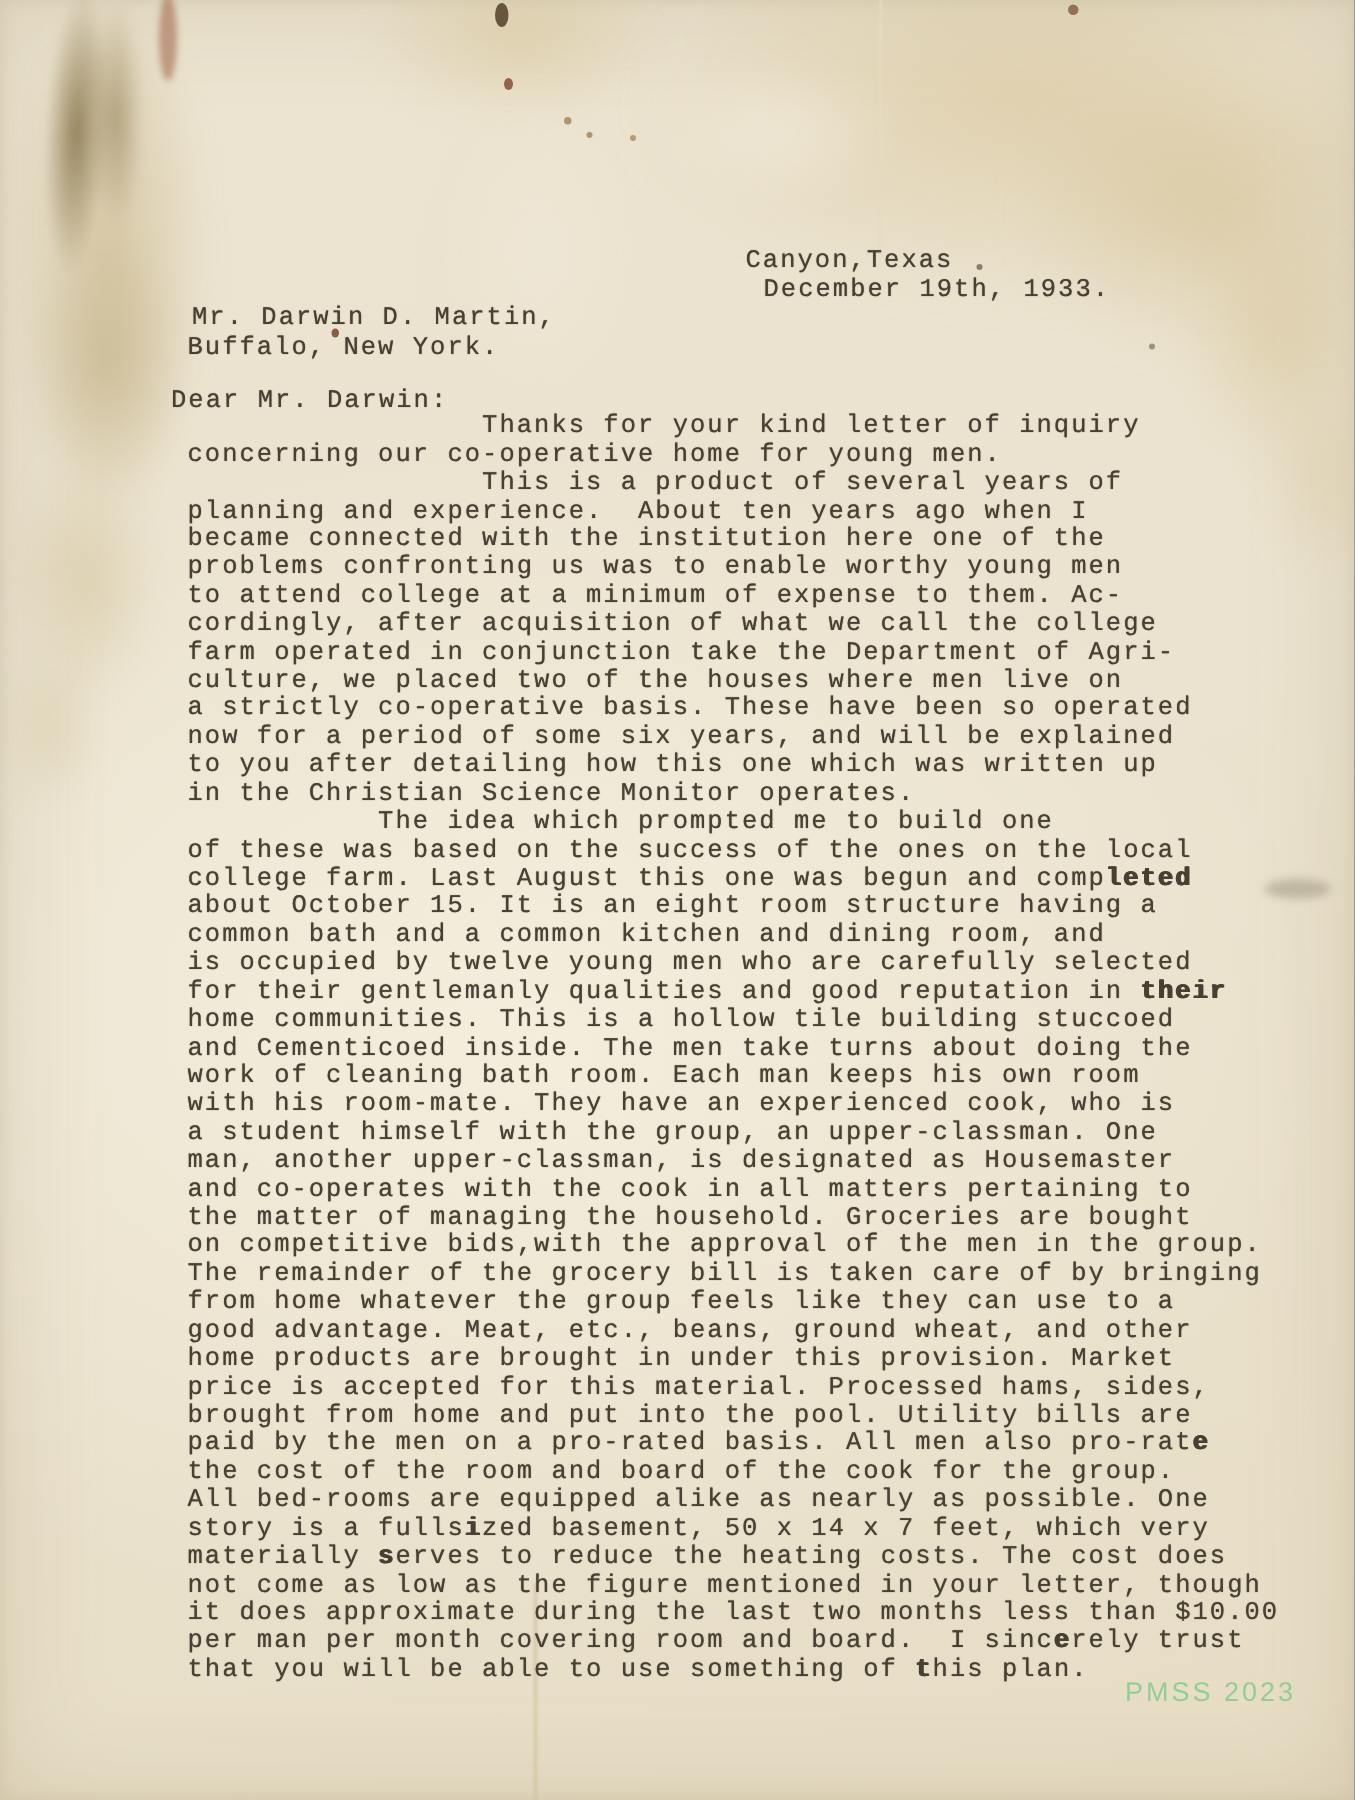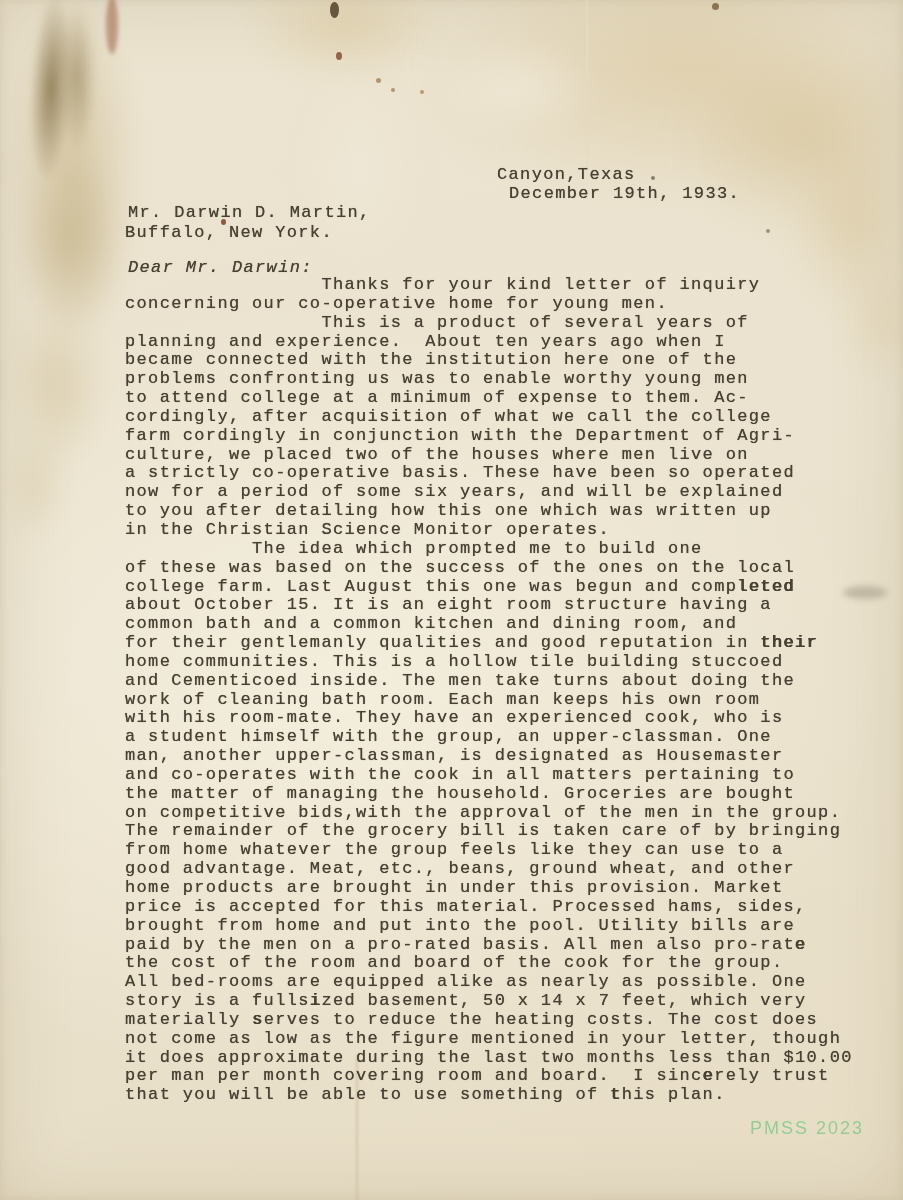--- a/index.html
+++ b/index.html
@@ -44,24 +44,24 @@
   .txt, .line {
     font-family:"Liberation Mono","DejaVu Sans Mono",monospace;
     font-size:17px; letter-spacing:1.35px; color:var(--ink,#474033);
     white-space:pre; text-shadow:0 0 .7px rgba(69,63,51,.8);
   }
   .txt { position:absolute; }
   .place      { left:497px; top:165px; }
   .date       { left:509px; top:184px; }
   .addr1      { left:128px; top:203px; }
   .addr2      { left:125px; top:223px;text-align:right; }
-  .salutation { left:128px; top:258px;font-style:italic; }
+  .salutation { left:114px; top:258px; }
   .body       { position:absolute; left:125px; top:276px; }
   .line       { height:18.85px; line-height:18.85px; }
-  .ov         { font-weight:normal; text-shadow:.6px 0 currentColor, -.4px 0 currentColor; }
+  .ov         { font-weight:bold; text-shadow:.6px 0 currentColor, -.4px 0 currentColor; }
   .watermark  {
     position:absolute; left:750px; top:1118px;
     font-family:"Liberation Sans","DejaVu Sans",sans-serif;
     font-size:18px; letter-spacing:2px; color:var(--watermark,rgba(133,203,142,.85));
     opacity:.85;
   }
 </style>
 </head>
 <body>
 
@@ -102,31 +102,32 @@
 
   <div class="body">
       <div class="line">                 Thanks for your kind letter of inquiry</div>
       <div class="line">concerning our co-operative home for young men.</div>
       <div class="line">                 This is a product of several years of</div>
       <div class="line">planning and experience.  About ten years ago when I</div>
       <div class="line">became connected with the institution here one of the</div>
       <div class="line">problems confronting us was to enable worthy young men</div>
       <div class="line">to attend college at a minimum of expense to them. Ac-</div>
       <div class="line">cordingly, after acquisition of what we call the college</div>
-      <div class="line">farm cordingly in conjunction with the Department of Agri-</div>
+      <div class="line">farm operated in conjunction take the Department of Agri-</div>
       <div class="line">culture, we placed two of the houses where men live on</div>
       <div class="line">a strictly co-operative basis. These have been so operated</div>
       <div class="line">now for a period of some six years, and will be explained</div>
       <div class="line">to you after detailing how this one which was written up</div>
       <div class="line">in the Christian Science Monitor operates.</div>
       <div class="line">           The idea which prompted me to build one</div>
       <div class="line">of these was based on the success of the ones on the local</div>
       <div class="line">college farm. Last August this one was begun and comp<span class="ov">leted</span></div>
       <div class="line">about October 15. It is an eight room structure having a</div>
       <div class="line">common bath and a common kitchen and dining room, and</div>
+      <div class="line">is occupied by twelve young men who are carefully selected</div>
       <div class="line">for their gentlemanly qualities and good reputation in <span class="ov">their</span></div>
       <div class="line">home communities. This is a hollow tile building stuccoed</div>
       <div class="line">and Cementicoed inside. The men take turns about doing the</div>
       <div class="line">work of cleaning bath room. Each man keeps his own room</div>
       <div class="line">with his room-mate. They have an experienced cook, who is</div>
       <div class="line">a student himself with the group, an upper-classman. One</div>
       <div class="line">man, another upper-classman, is designated as Housemaster</div>
       <div class="line">and co-operates with the cook in all matters pertaining to</div>
       <div class="line">the matter of managing the household. Groceries are bought</div>
       <div class="line">on competitive bids,with the approval of the men in the group.</div>

